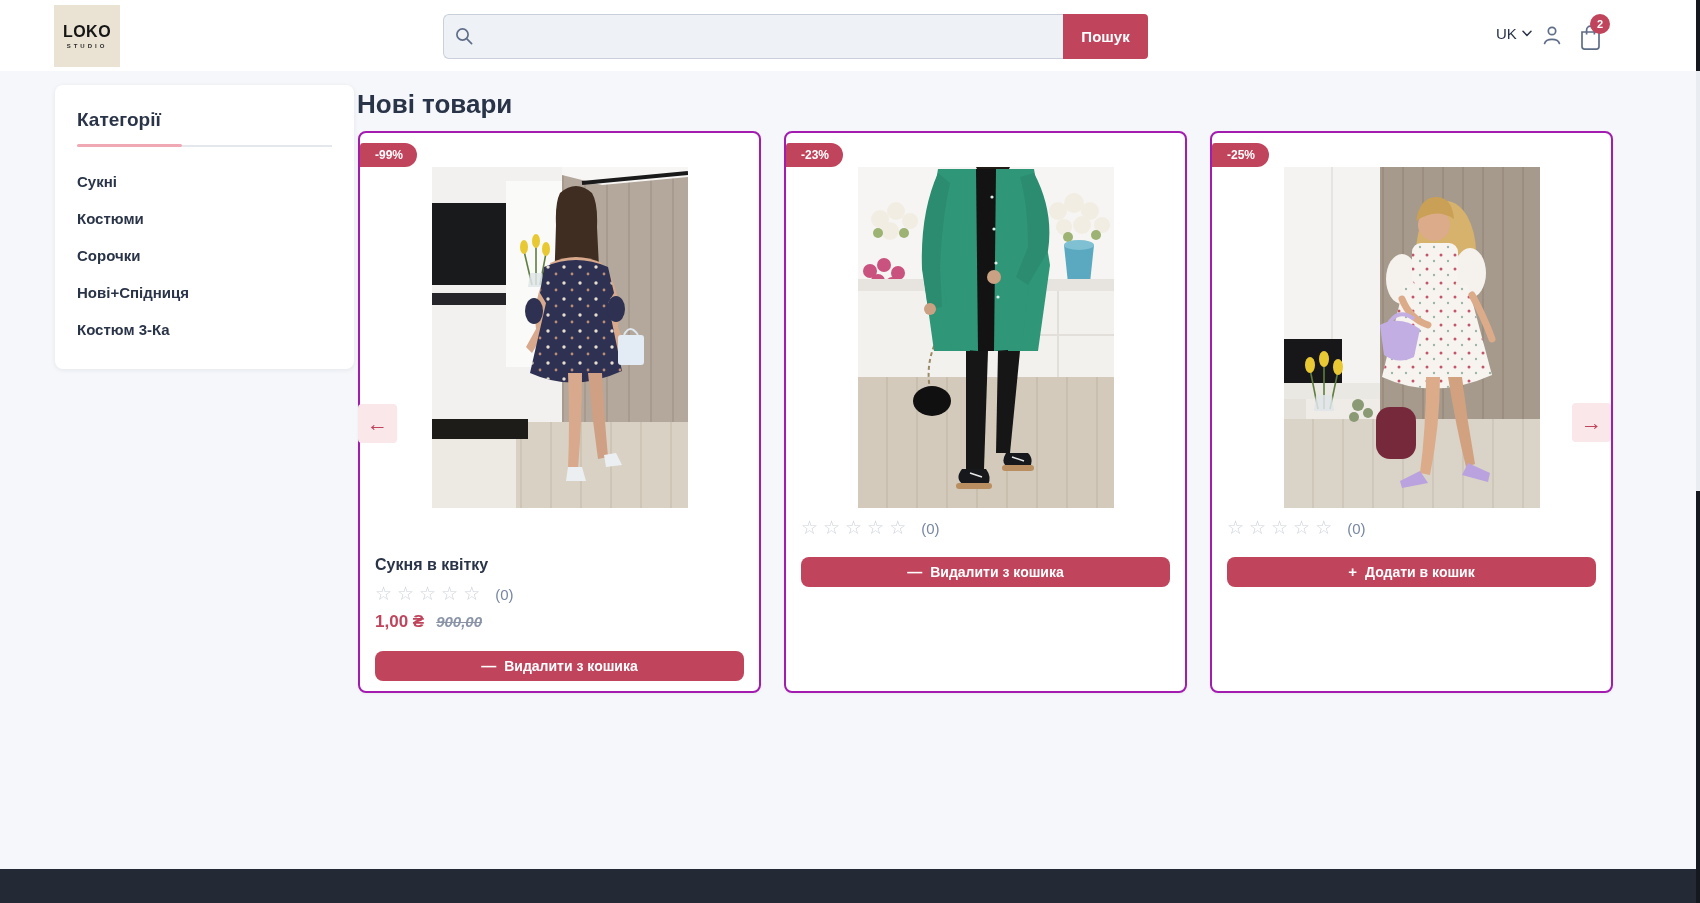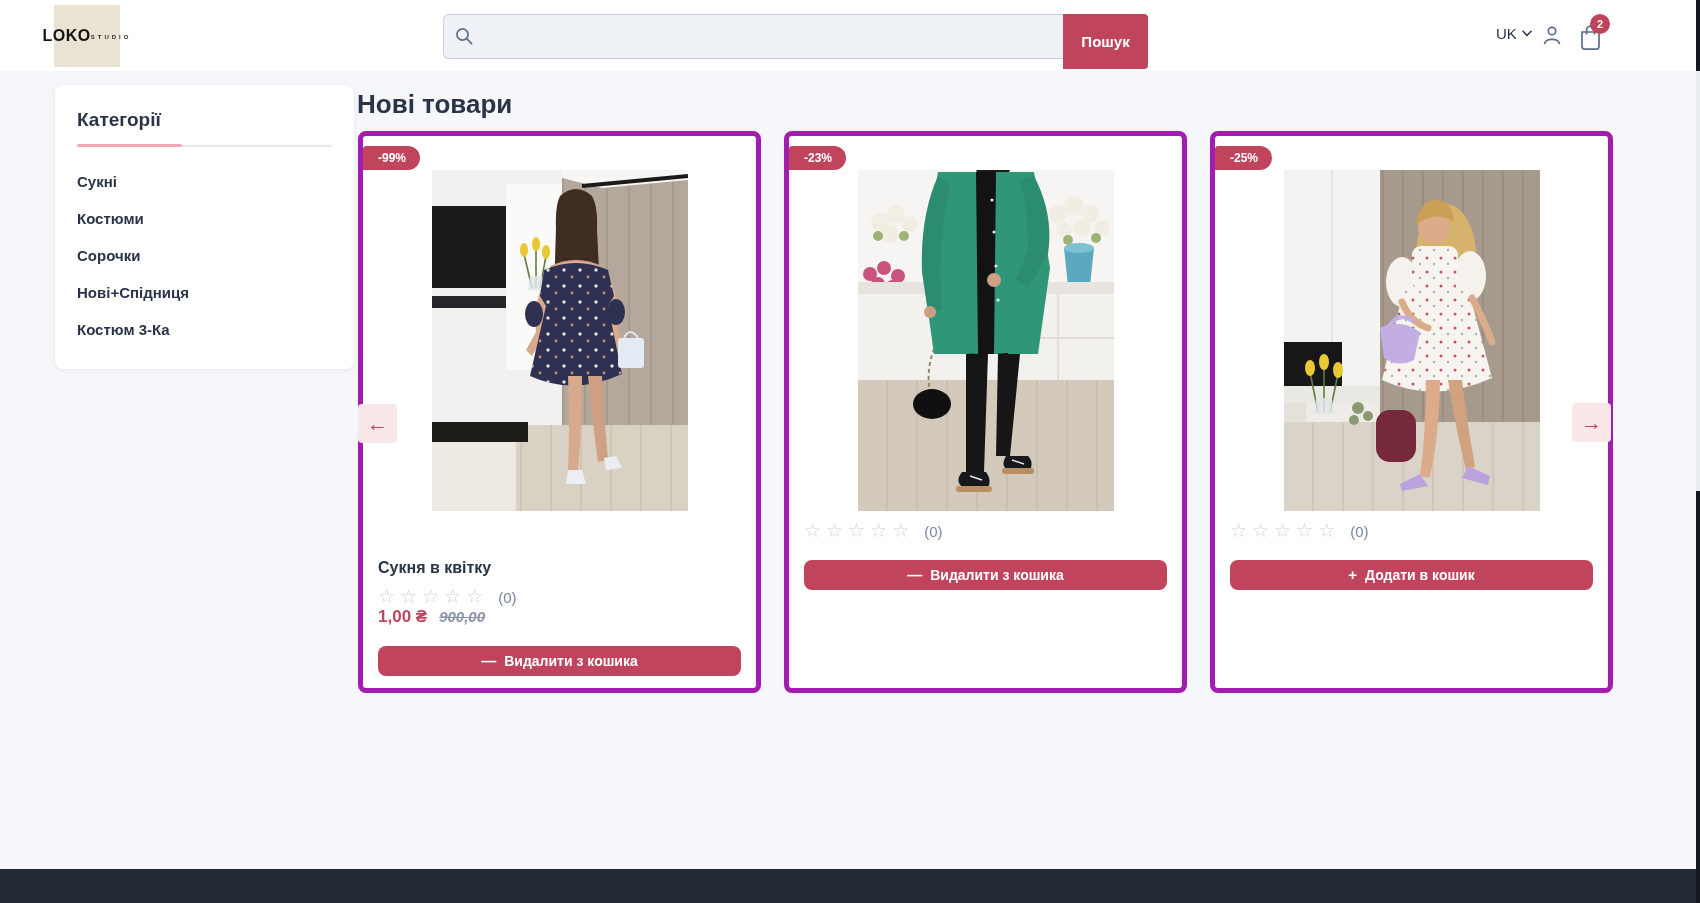--- a/index.html
+++ b/index.html
@@ -3,30 +3,30 @@
 <meta charset="utf-8">
 <style>
   * { margin:0; padding:0; box-sizing:border-box; }
   html,body { background:#e9ebef; }
   body { font-family:"Liberation Sans", sans-serif; }
   .screen { position:relative; width:1700px; height:903px; background:#f5f7fa; overflow:hidden; }
 
   
   .header { position:absolute; left:0; top:0; width:1700px; height:71px; background:#ffffff; }
   .logo { position:absolute; left:54px; top:5px; width:66px; height:62px; background:#eae3d3;
-          display:flex; flex-direction:row; align-items:center; justify-content:center; cursor:pointer; }
+          display:flex; flex-direction:column; align-items:center; justify-content:center; cursor:pointer; }
   .logo-main { font-size:16px; font-weight:bold; color:#151515; letter-spacing:.5px; }
   .logo-sub  { font-size:6px; font-weight:bold; color:#2c2c2c; letter-spacing:3px; margin-top:2px; }
   .search-wrap { position:absolute; left:443px; top:14px; height:45px; display:flex; }
   .search-box { position:relative; }
   .search-input { width:620px; height:45px; background:#eef1f5; border:1px solid #c9d0db; border-right:none;
                   border-radius:6px 0 0 6px; padding:0 12px 0 40px; font-size:15px; color:#333; outline:none;
                   font-family:inherit; }
   .search-icon { position:absolute; left:11px; top:12px; width:20px; height:20px; pointer-events:none; }
-  .search-btn { width:85px; height:55px; background:#c0455c; color:#fff; border:none; border-radius:0 4px 4px 0;
+  .search-btn { width:85px; height:45px; background:#c0455c; color:#fff; border:none; border-radius:0 4px 4px 0;
                 font-size:15px; font-weight:bold; cursor:pointer; font-family:inherit; }
   .lang { position:absolute; left:1496px; top:25px; display:flex; align-items:center; gap:5px;
           font-size:15px; color:#2a3448; cursor:pointer; }
   .hdr-icon { position:absolute; cursor:pointer; }
   .user-btn { left:1540px; top:23px; }
   .cart-btn { left:1578px; top:23px; }
   .cart-badge { position:absolute; left:12px; top:-9px; width:20px; height:20px; border-radius:50%;
                 background:#c0455c; color:#fff; font-size:11px; font-weight:bold;
                 display:flex; align-items:center; justify-content:center; }
 
@@ -36,31 +36,31 @@
   .sidebar-title { font-size:19px; font-weight:bold; color:#2a3448; }
   .sidebar-divider { display:flex; margin-top:13px; align-items:flex-start; }
   .divider-pink { width:41%; height:3px; background:#f0a9b4; border-radius:2px; }
   .divider-gray { flex:1; height:2px; background:#e4e7ec; margin-top:1px; }
   .sidebar-list { list-style:none; margin-top:27px; }
   .sidebar-list li { font-size:15px; font-weight:bold; color:#2a3448; line-height:16px; margin-bottom:21px; cursor:pointer; }
 
   
   .page-title { position:absolute; left:357px; top:89px; font-size:26px; font-weight:bold; color:#2a3448; }
   .products { position:absolute; left:358px; top:131px; display:flex; gap:23px; }
-  .card { position:relative; width:403px; height:562px; background:#fff; border:5px solid #a21caf;
+  .card { position:relative; width:403px; height:562px; background:#fff; border:2px solid #a21caf;
           border-radius:8px; box-shadow:0 1px 3px rgba(30,40,60,.05); }
   .badge { position:absolute; top:10px; left:0; z-index:2; background:#c0455c; color:#fff; font-size:12px;
            font-weight:bold; padding:5px 14px 5px 15px; border-radius:4px 14px 14px 0; }
   .card-img { display:block; width:256px; height:341px; margin:34px auto 0; cursor:pointer; background:#fff; }
   .card-info { padding:0 15px; }
   .card-title { margin-top:48px; font-size:16px; font-weight:bold; color:#2a3448; cursor:pointer; }
   .stars-row { margin-top:10px; display:flex; align-items:center; gap:10px; }
   .stars { font-size:19px; line-height:20px; letter-spacing:5px; color:#ccd1d9; }
   .reviews { font-size:15px; color:#7787a3; }
-  .price-row { display:flex; align-items:baseline; gap:12px; }
+  .price-row { margin-top:8px; display:flex; align-items:baseline; gap:12px; }
   .price-new { font-size:17px; font-weight:bold; color:#c0455c; }
   .price-old { font-size:15px; font-weight:bold; color:#8a94a6; text-decoration:line-through;font-style:italic; }
   .card-btn { margin-top:19px; width:100%; height:30px; background:#c0455c; color:#fff; border:none;
               border-radius:8px; font-size:14px; font-weight:bold; font-family:inherit; cursor:pointer;
               display:flex; align-items:center; justify-content:center; gap:8px; }
   .btn-icon { font-size:15px; font-weight:bold; line-height:14px; }
 
   .nav-arrow { position:absolute; z-index:3; width:39px; height:39px; background:#f9e7e9; border-radius:4px;
                display:flex; align-items:center; justify-content:center; color:#c0455c; font-size:21px;
                cursor:pointer; user-select:none; }

